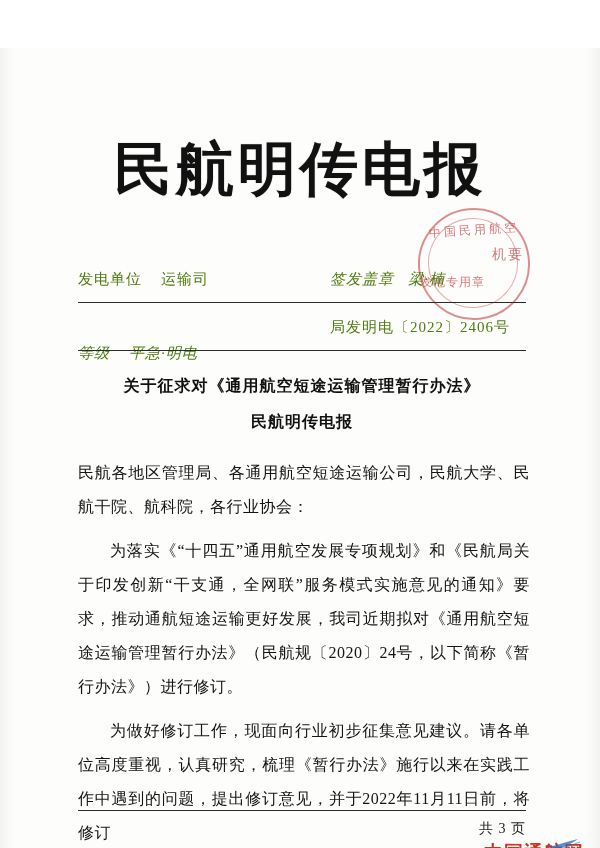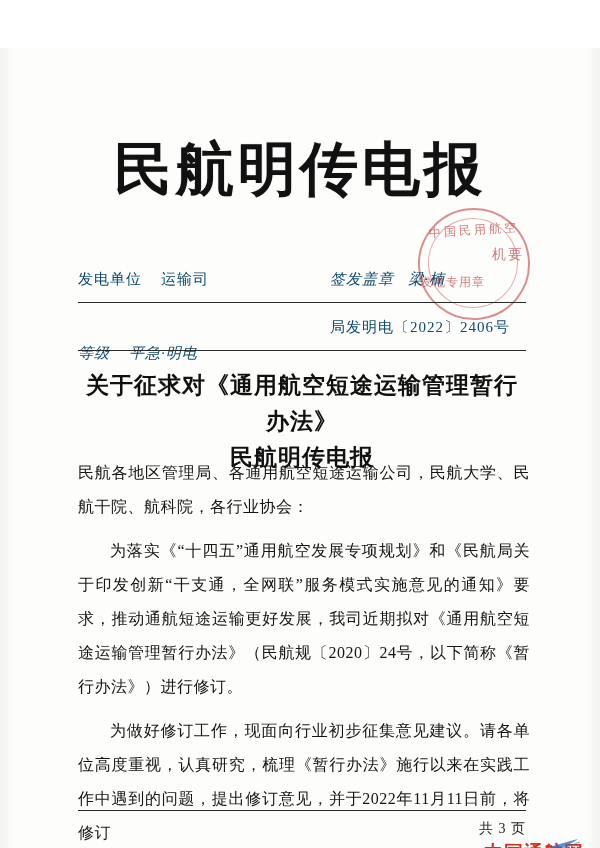--- a/index.html
+++ b/index.html
@@ -106,21 +106,21 @@
   
   .meta {
     position: absolute;
     left: 78px;
     width: 448px;
   }
   .meta-row {
     position: relative;
     font-size: 15px;
     letter-spacing: 1px;
-    color: #0c4a6e;
+    color: #4d7c0f;
     height: 26px;
   }
   .row-sender { top: 222px; }
   .row-sign   { top: 222px; left: 330px; position: absolute; width: 200px; font-style: italic; }
   .row-level  { top: 270px; font-style: italic; }
   .row-docno  { top: 270px; left: 330px; position: absolute; width: 220px; text-align: left; }
 
   .rule {
     position: absolute;
     left: 78px;
@@ -131,21 +131,21 @@
   .rule-2 { top: 302px; }
   .rule-3 { top: 762px; }
 
   
   .doc-title {
     position: absolute;
     left: 78px;
     top: 320px;
     width: 448px;
     text-align: center;
-    font-size: 23px;
+    font-size: 16px;
     font-weight: bold;
     line-height: 36px;
     letter-spacing: 1px;
     color: #111;
   }
 
   
   .body {
     position: absolute;
     left: 78px;

